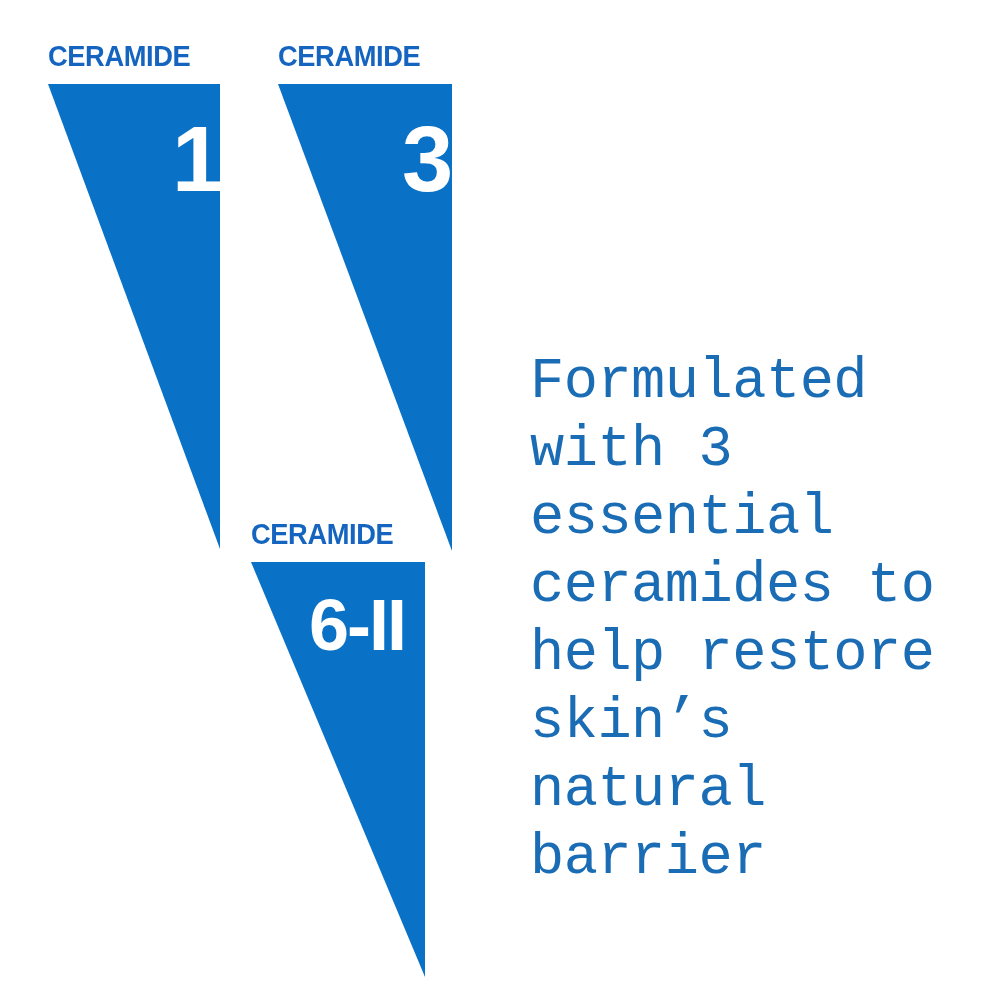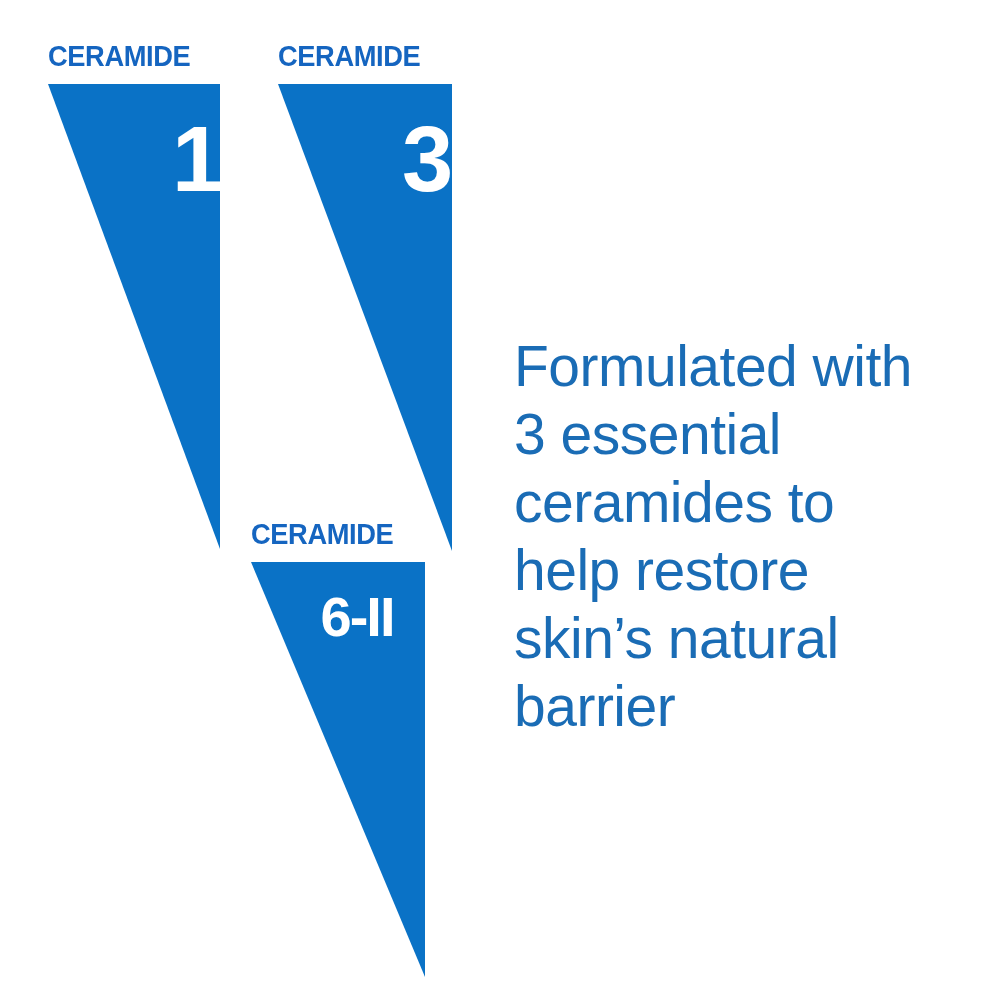--- a/index.html
+++ b/index.html
@@ -71,31 +71,31 @@
     left: 86px; top: 73px; width: 134px;
     font-size: 92px; letter-spacing: -1px;
   }
 
   
   #pennant-3 { left: 247px; top: 518px; }
   #pennant-3 .pennant-label { left: 4px; top: 0px; }
   #pennant-3 .pennant-shape { left: 0px;  top: 44px; }
   #pennant-3 .pennant-number {
     left: 30px; top: 71px; width: 160px;
-    font-size: 56px; letter-spacing: -2px;
+    font-size: 72px; letter-spacing: -2px;
   }
 
   
   #tagline {
     position: absolute;
     left: 514px;
     top: 332px;
     width: 440px;
-    margin: 0;
-    font-family: Liberation Sans, sans-serif;
+    margin: 16px;
+    font-family: Liberation Mono, monospace;
     font-weight: normal;
     font-size: 57px;
     line-height: 68px;
     letter-spacing: -0.5px;
     color: #1a6cb5;
   }
 </style>
 </head>
 <body>
 

